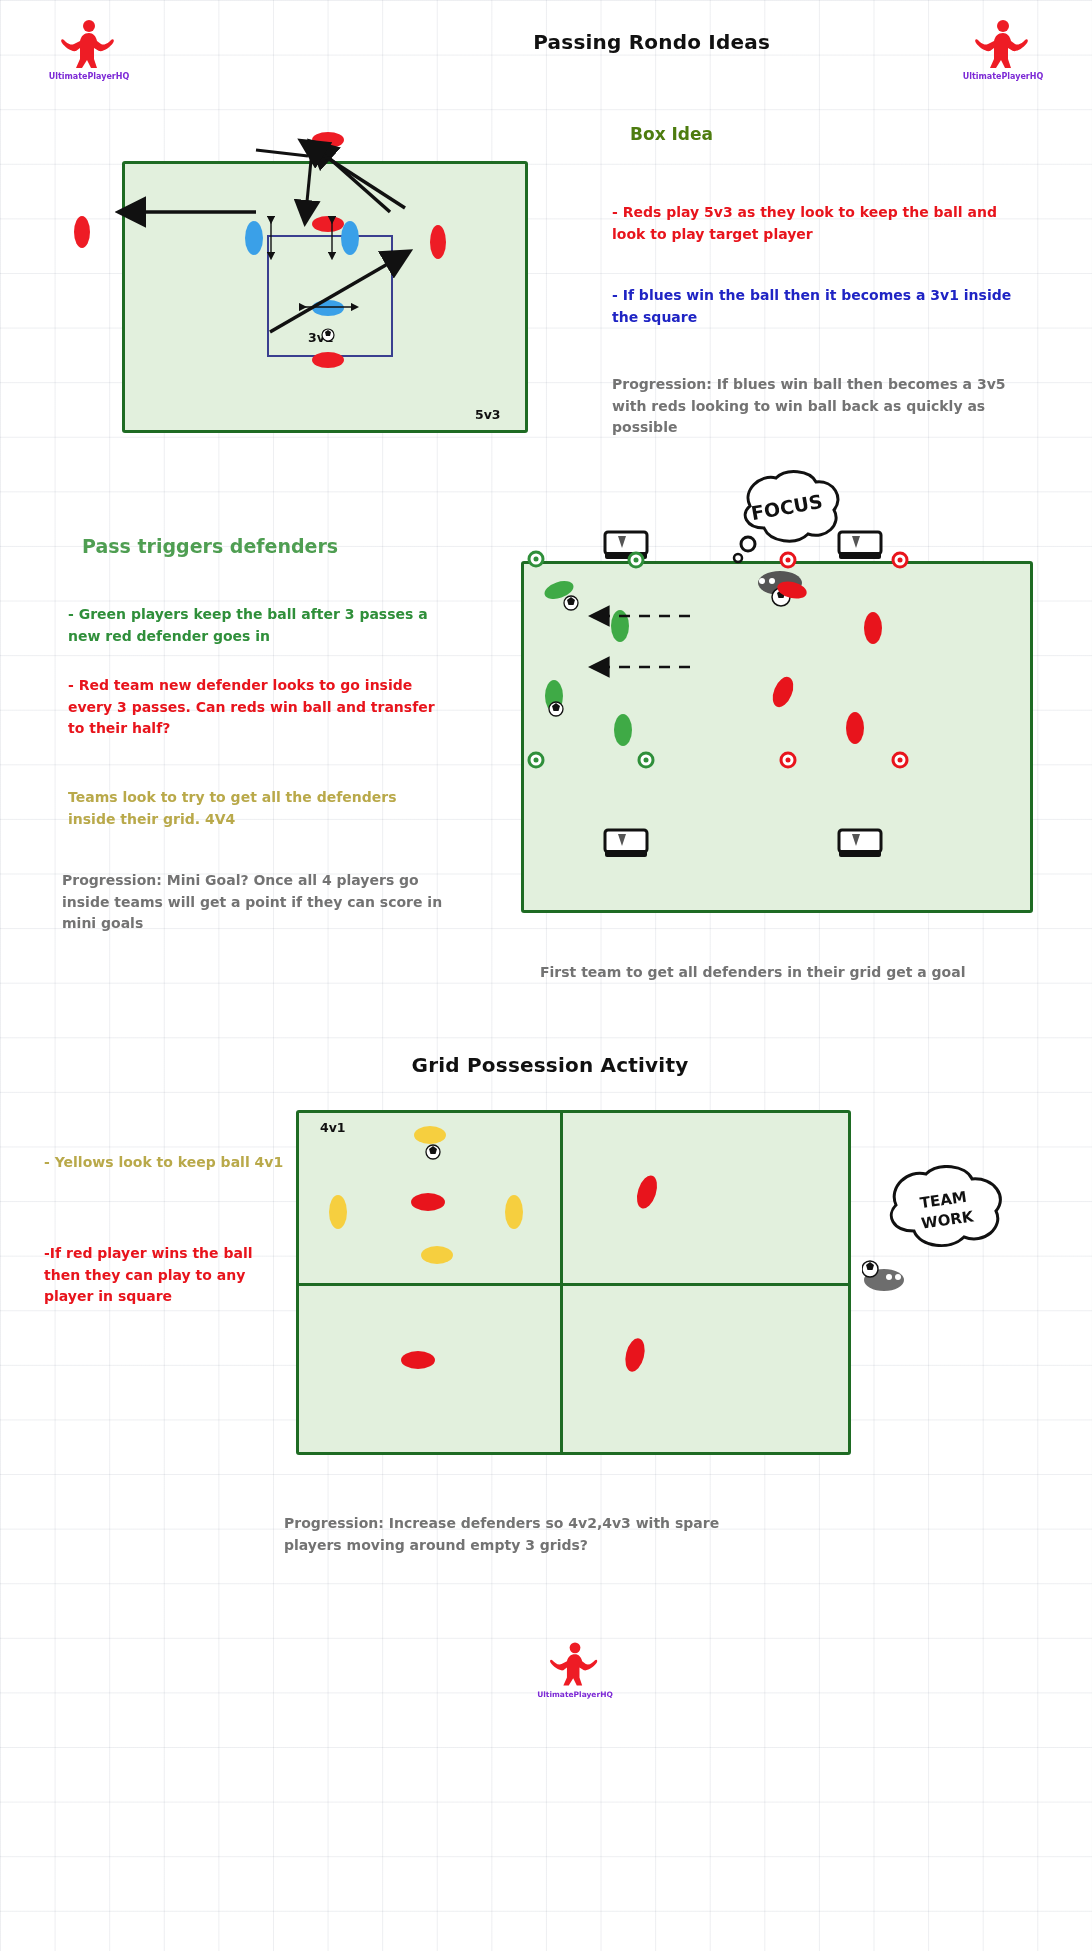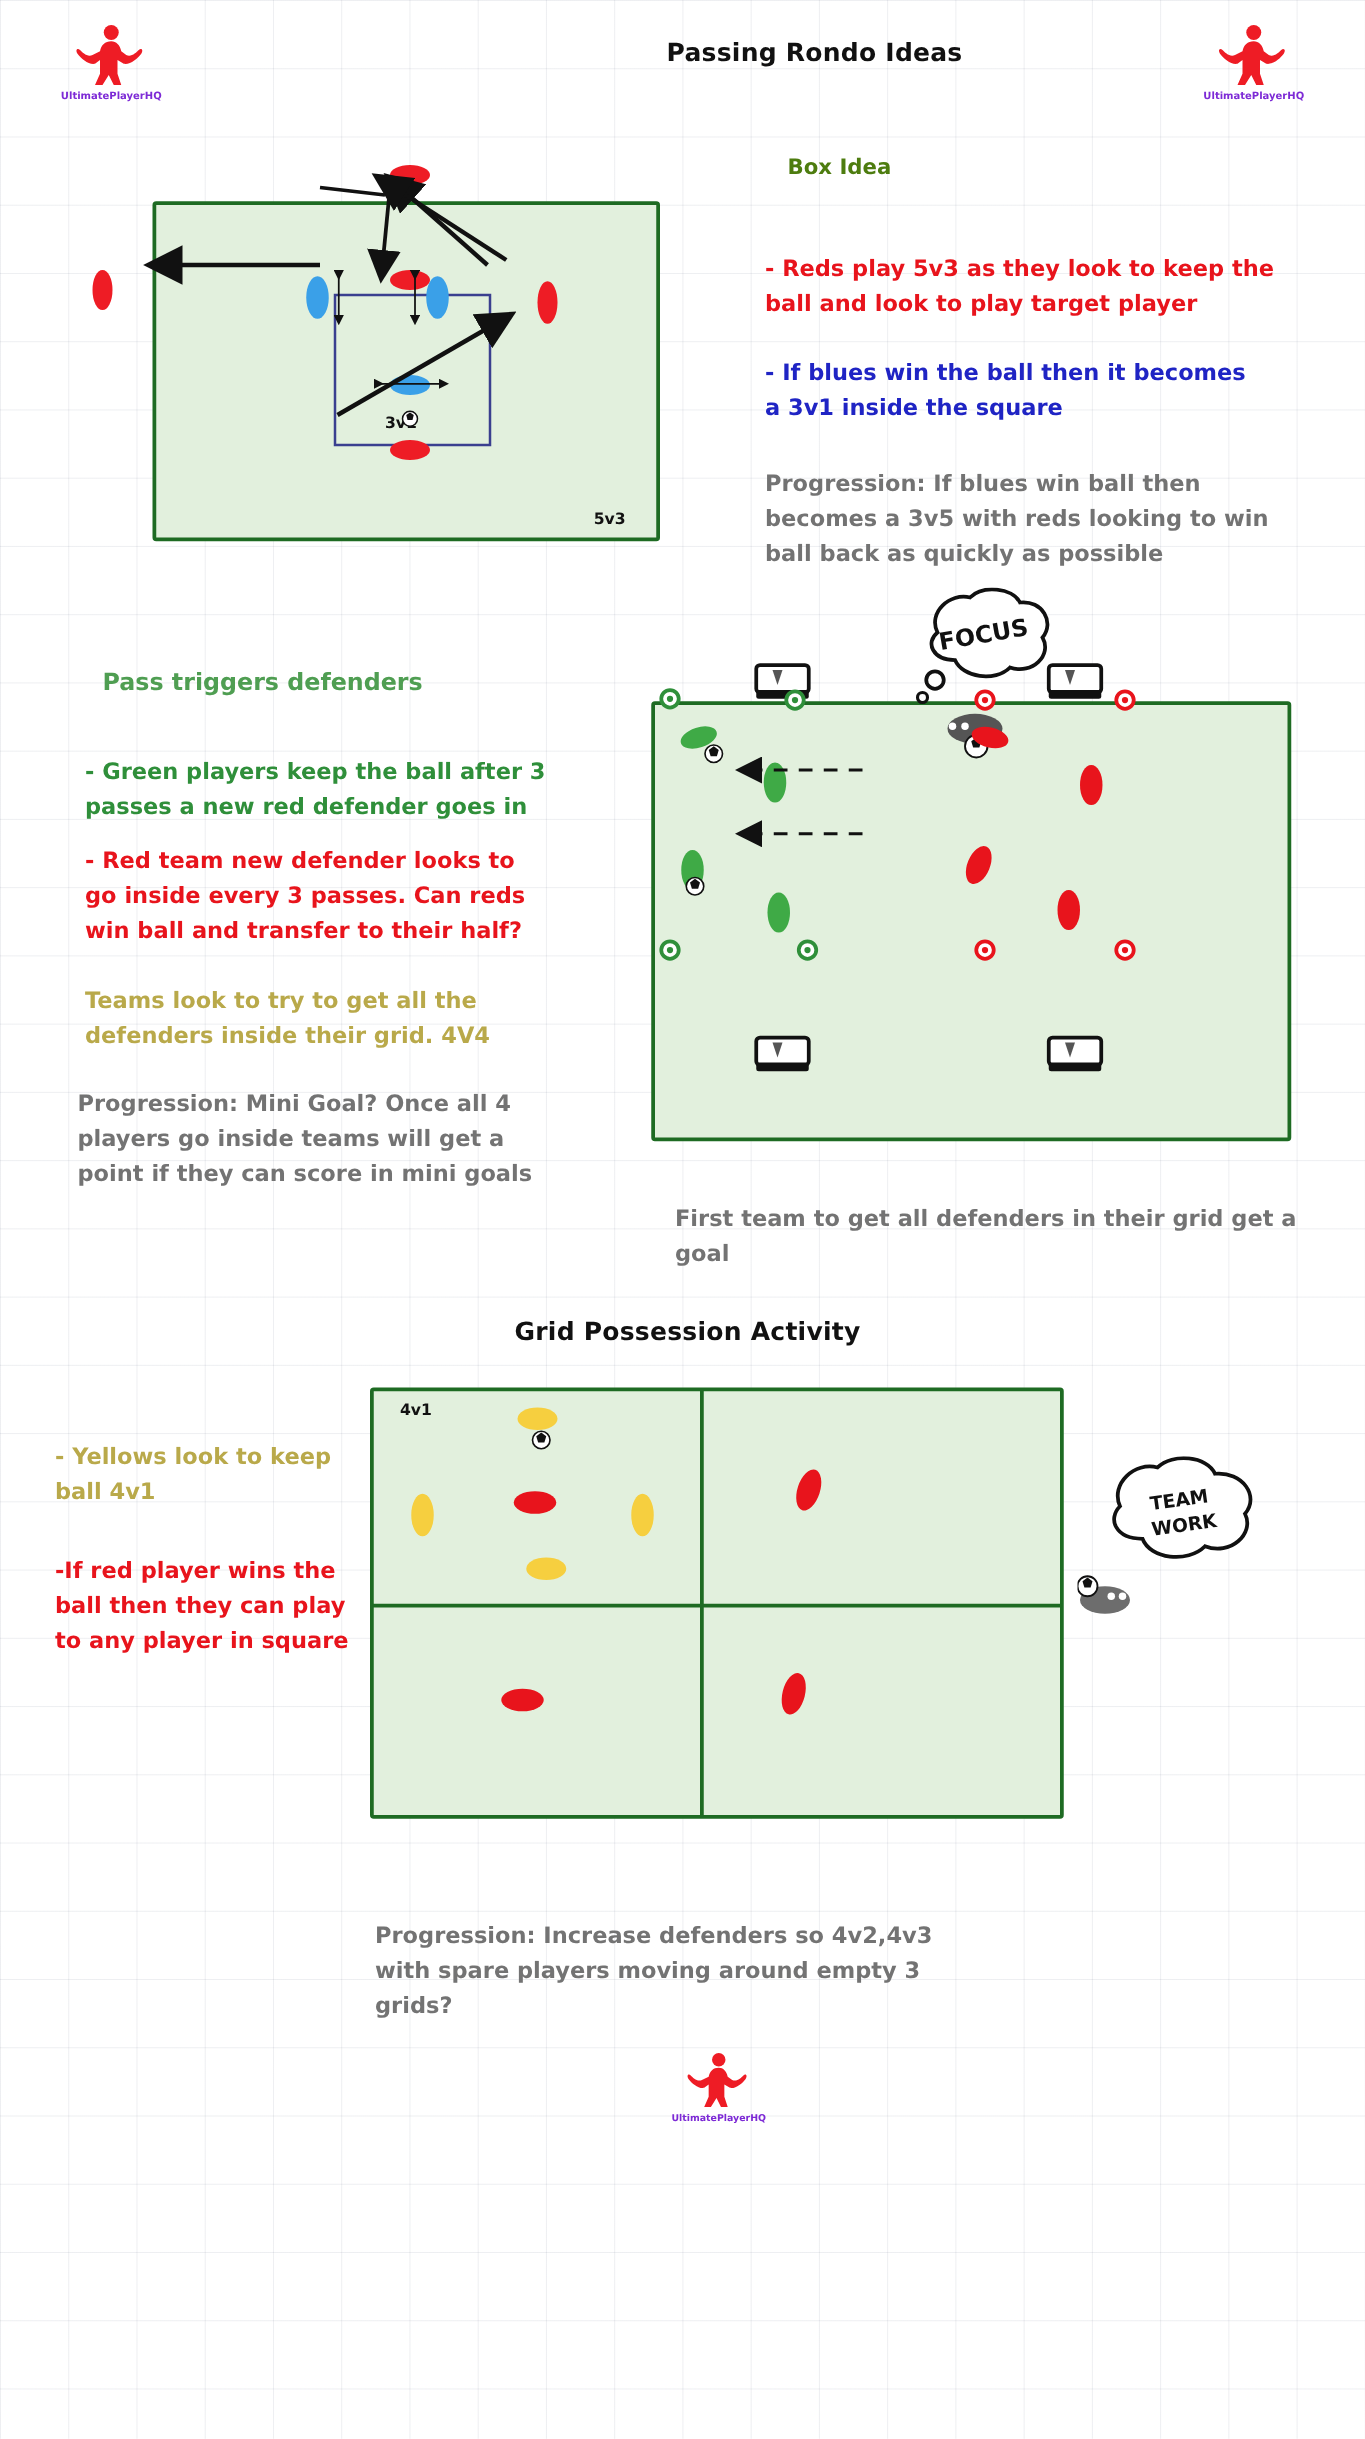--- a/index.html
+++ b/index.html
@@ -60,21 +60,21 @@
     color: #4d7c0f;
   }
   .h2-green {
     font-family: "DejaVu Sans", sans-serif;
     font-size: 19px;
     font-weight: bold;
     color: #4f9e52;
   }
   .txt {
     font-family: "DejaVu Sans", sans-serif;
-    font-size: 18px;
+    font-size: 14px;
     font-weight: bold;
     line-height: 1.55;
   }
   .red { color: #e8141c; }
   .blue { color: #1f24c4; }
   .black { color: #737373; }
   .green { color: #2f8f3a; }
   .olive { color: #b9a94a; }
   .gray { color: #8d8d8d; }
   .tiny-label {
@@ -322,21 +322,21 @@
 
     <g>
       <ellipse cx="22" cy="115" rx="20" ry="11" fill="#6d6d6d"></ellipse>
       <circle cx="36" cy="112" r="3" fill="#fff"></circle>
       <circle cx="27" cy="112" r="3" fill="#fff"></circle>
       <circle cx="8" cy="104" r="8" fill="#fff" stroke="#111" stroke-width="1.5"></circle>
       <path d="M4 100 l4 -3 l4 3 l-1.5 5 l-5 0 z" fill="#111"></path>
     </g>
   </svg>
 
-  <div class="txt black abs" style="left:300px; top:1513px; width:460px;margin-top:22px;">Progression: Increase defenders so 4v2,4v3 with spare players moving around empty 3 grids?</div>
+  <div class="txt black abs" style="left:284px; top:1513px; width:460px;">Progression: Increase defenders so 4v2,4v3 with spare players moving around empty 3 grids?</div>
 
   <div class="logo small" style="left:530px; top:1640px;">
     <div class="mark">
       <svg width="52" height="48" viewBox="0 0 58 52">
         <g fill="#ee1c25">
           <circle cx="29" cy="8" r="6"></circle>
           <path d="M29 15 C24 15 21 18 20 23 L14 26 C10 28 6 24 4 22 C2 20 0 22 2 25 C5 29 11 34 16 33 L20 30 L20 41 L16 50 L22 50 L27 42 L31 50 L37 50 L34 41 L34 30 L39 33 C44 34 50 29 53 25 C55 22 53 20 51 22 C49 24 45 28 41 26 L37 23 C36 18 33 15 29 15 Z"></path>
         </g>
       </svg>
     </div>

